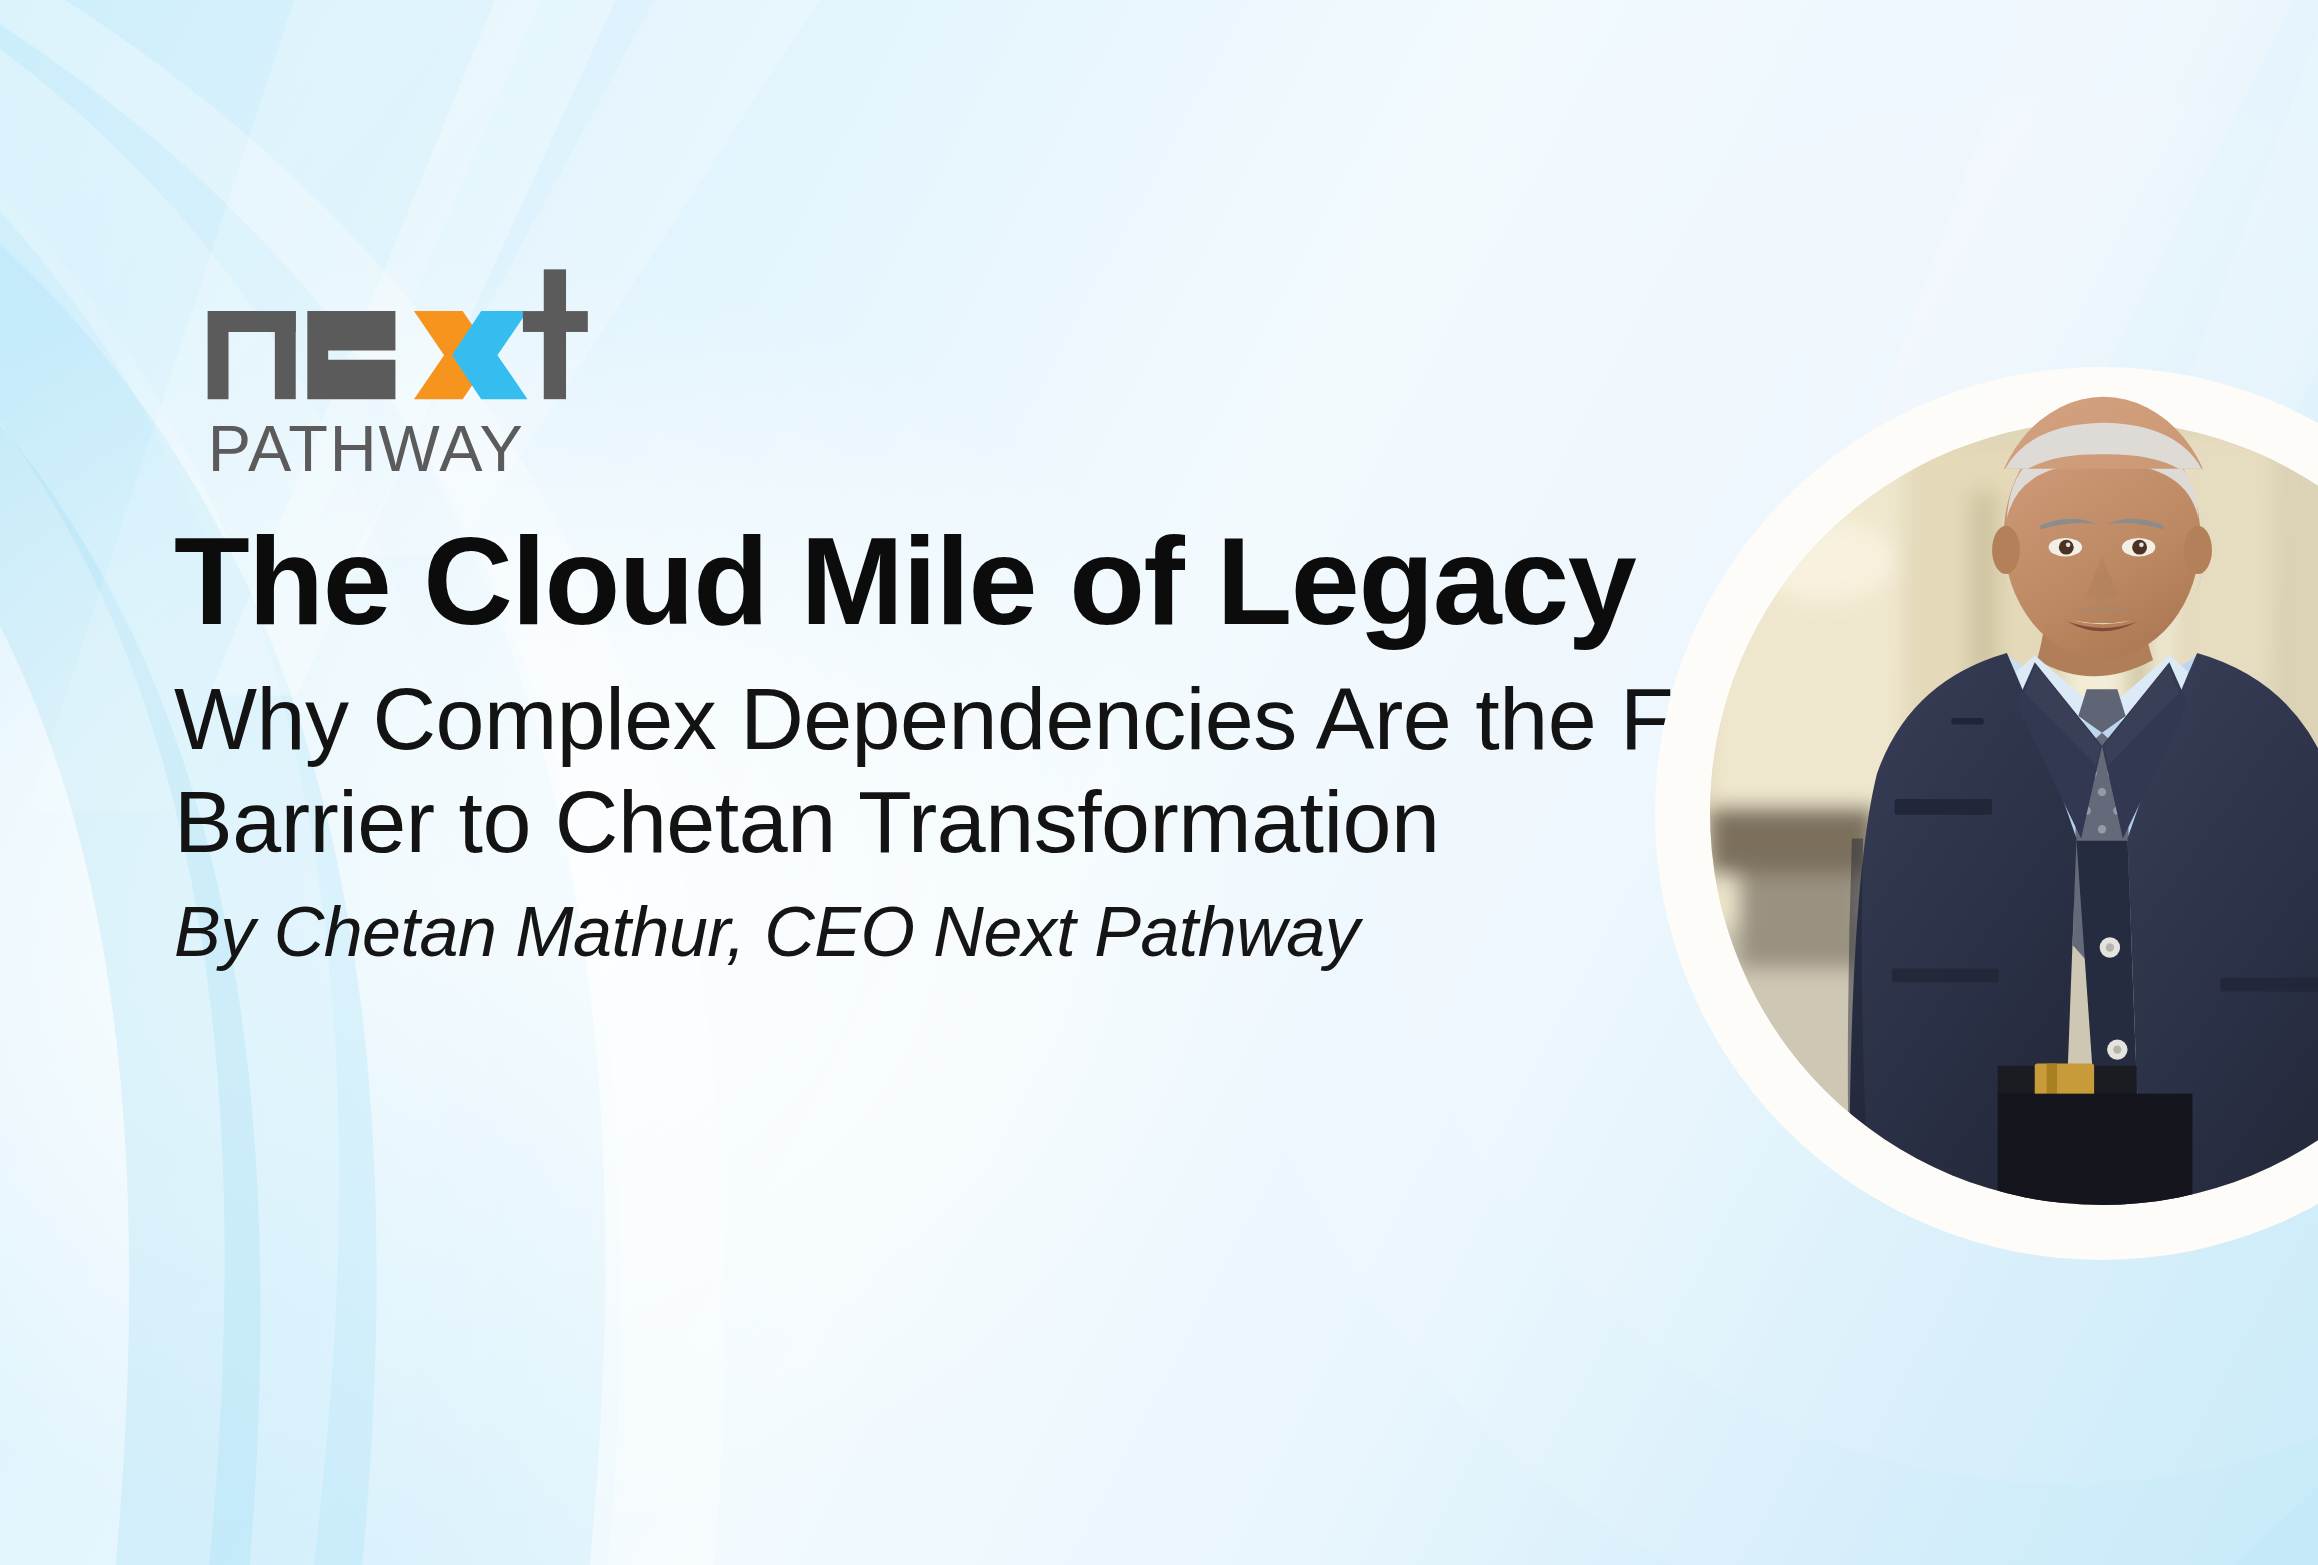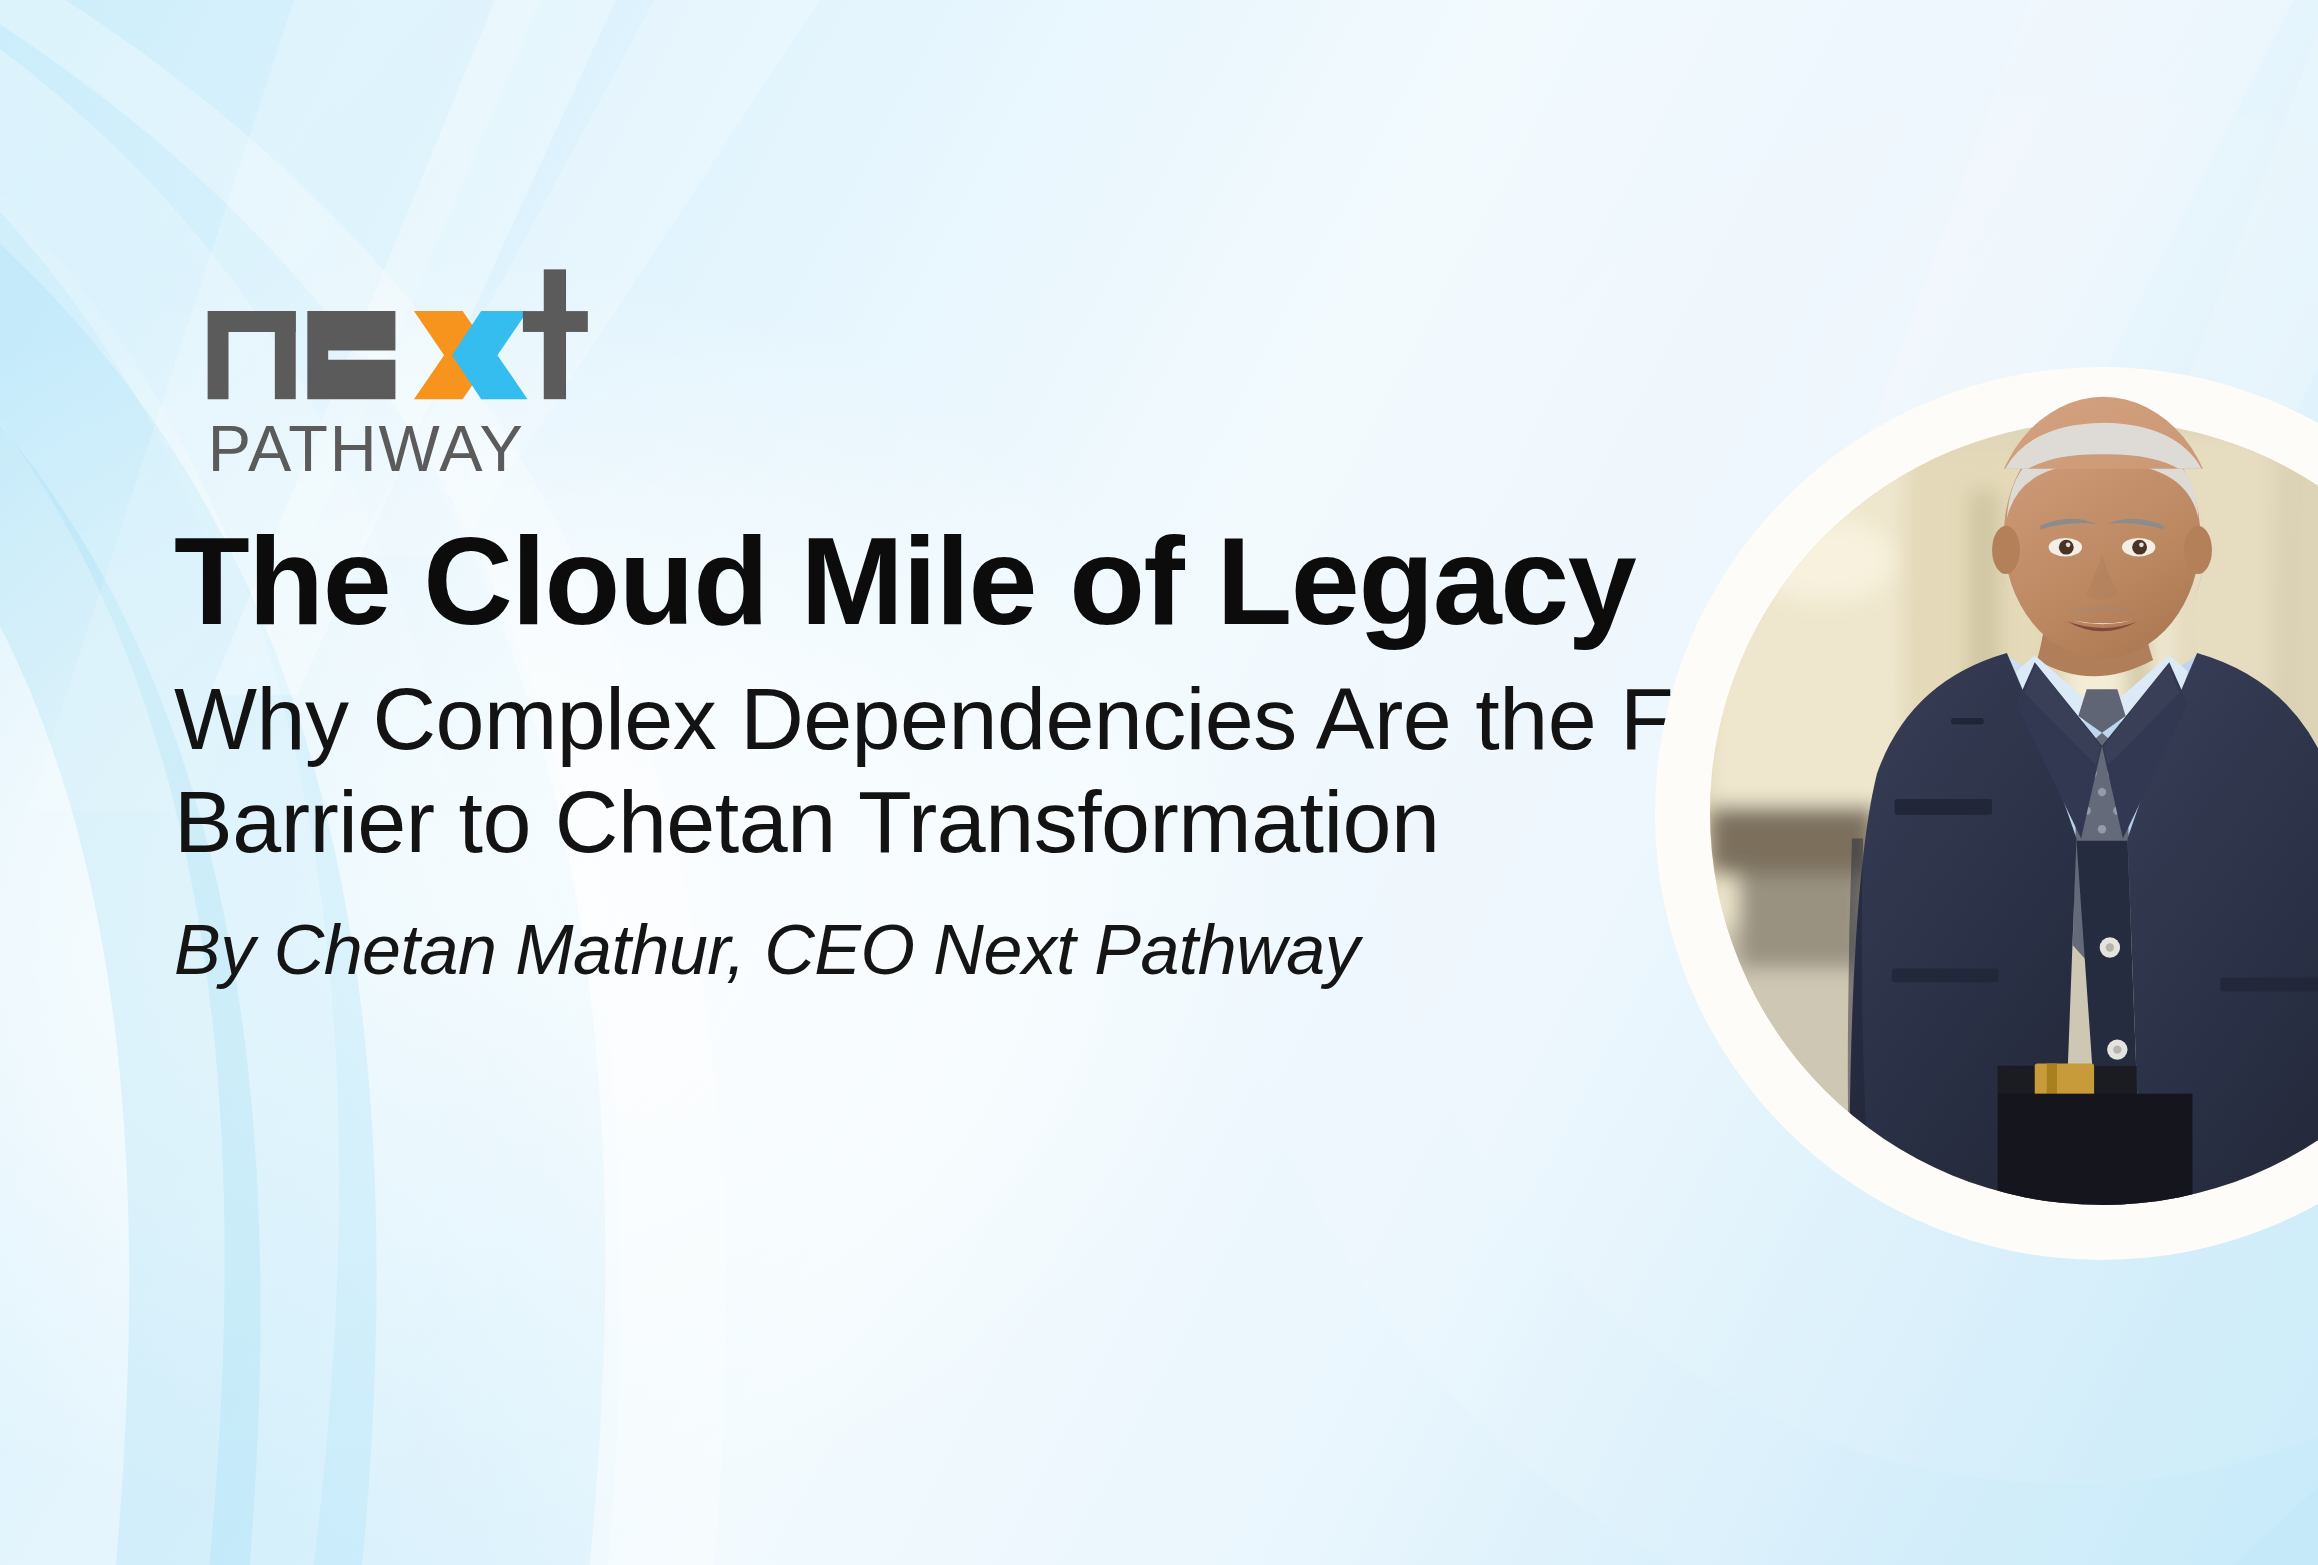--- a/index.html
+++ b/index.html
@@ -45,21 +45,21 @@
   #subtitle {
     margin-top:25px;
     font-size:88px;
     font-weight:400;
     color:#131313;
     line-height:1.17;
     letter-spacing:-0.5px;
   }
   #subtitle .sub-line { display:block; white-space:nowrap; }
   #byline {
-    margin-top:36px;
+    margin-top:18px;
     font-size:70px;
     font-style:italic;
     font-weight:400;
     color:#151515;
     letter-spacing:-0.5px;
     white-space:nowrap;
   }
 
   
   #portrait-wrap {

